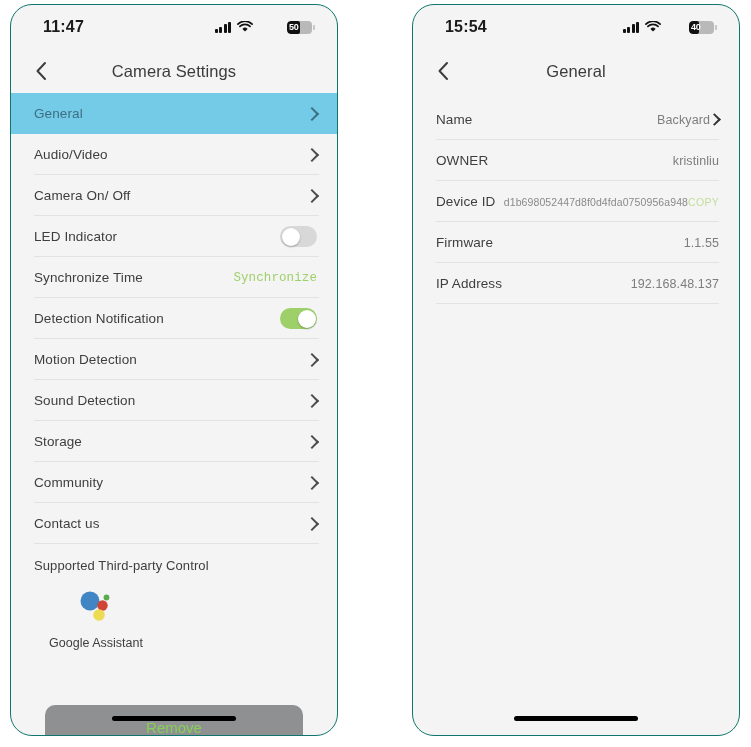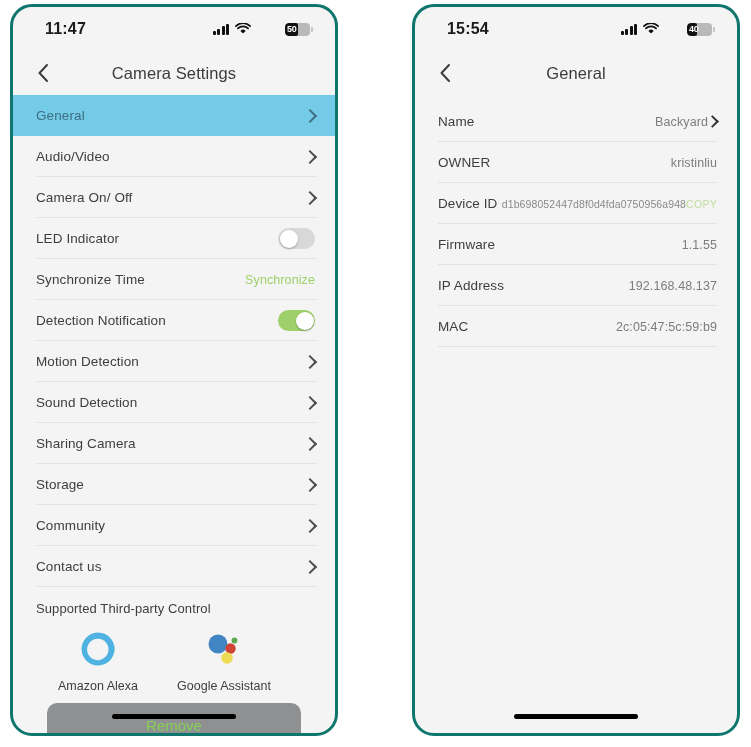--- a/index.html
+++ b/index.html
@@ -21,21 +21,21 @@
     background: #ffffff;
   }
 
   
   .phone {
     position: absolute;
     top: 4px;
     width: 328px;
     height: 732px;
     background: #f4f4f4;
-    border: 3px solid #0f766e;
+    border: 1px solid #0f766e;
     border-radius: 22px;
     box-sizing: border-box;
     overflow: hidden;
   }
   .phone-left  { left: 10px; }
   .phone-right { left: 412px; }
 
   
   .status-bar {
     position: relative;
@@ -179,20 +179,21 @@
     border-top: 2px solid #4c4c4c;
     transform: rotate(45deg);
   }
   .row.highlight .chev {
     border-color: #3d6f80;
   }
   .action-link {
     font-size: 12.5px;
     color: #9ed06a;
     letter-spacing: 0.1px;
+    font-family: Liberation Mono, monospace;
   }
 
   
   .toggle {
     width: 37px;
     height: 21px;
     border-radius: 11px;
     position: relative;
     background: #d8d8d8;
     cursor: pointer;
@@ -420,27 +421,20 @@
           <span class="sep"></span>
         </div>
         <div class="row">
           <div class="row-label">Sound Detection</div>
           <div class="row-right">
             <span class="chev"></span>
           </div>
           <span class="sep"></span>
         </div>
         <div class="row">
-          <div class="row-label">Sharing Camera</div>
-          <div class="row-right">
-            <span class="chev"></span>
-          </div>
-          <span class="sep"></span>
-        </div>
-        <div class="row">
           <div class="row-label">Storage</div>
           <div class="row-right">
             <span class="chev"></span>
           </div>
           <span class="sep"></span>
         </div>
         <div class="row">
           <div class="row-label">Community</div>
           <div class="row-right">
             <span class="chev"></span>
@@ -453,28 +447,20 @@
             <span class="chev"></span>
           </div>
           <span class="sep"></span>
         </div>
       </div>
 
     <div class="third-party">
       <div class="tp-title">Supported Third-party Control</div>
       <div class="tp-items">
 
-        <div class="tp-item">
-          <div class="tp-icon">
-            <svg width="40" height="40" viewBox="0 0 40 40">
-              <path d="M20 3.5 a16.5 16.5 0 1 1 -7.0 31.4 l0 -6.2 a10.7 10.7 0 1 0 -3.9 -8.2 a10.6 10.6 0 0 0 3.9 8.2 l0 6.2 A16.5 16.5 0 0 1 20 3.5 Z" fill="#4eb3e0"></path>
-            </svg>
-          </div>
-          <div class="tp-name">Amazon Alexa</div>
-        </div>
 
         <div class="tp-item">
           <div class="tp-icon">
             <svg width="42" height="40" viewBox="0 0 42 40">
               <circle cx="15" cy="15" r="9.5" fill="#4285c4"></circle>
               <circle cx="27.5" cy="19.5" r="5.2" fill="#cf4434"></circle>
               <circle cx="24" cy="29" r="5.8" fill="#eddc53"></circle>
               <circle cx="31.5" cy="11.5" r="2.9" fill="#5aab4e"></circle>
             </svg>
           </div>
@@ -555,25 +541,18 @@
           </div>
           <span class="sep"></span>
         </div>
         <div class="info-row">
           <div class="info-key">IP Address</div>
           <div class="info-right">
             <div class="info-val">192.168.48.137</div>
           </div>
           <span class="sep"></span>
         </div>
-        <div class="info-row">
-          <div class="info-key">MAC</div>
-          <div class="info-right">
-            <div class="info-val">2c:05:47:5c:59:b9</div>
-          </div>
-          <span class="sep"></span>
-        </div>
       </div>
 
     <div class="home-indicator"></div>
   </div>
 
 </div>
 
 </body></html>

